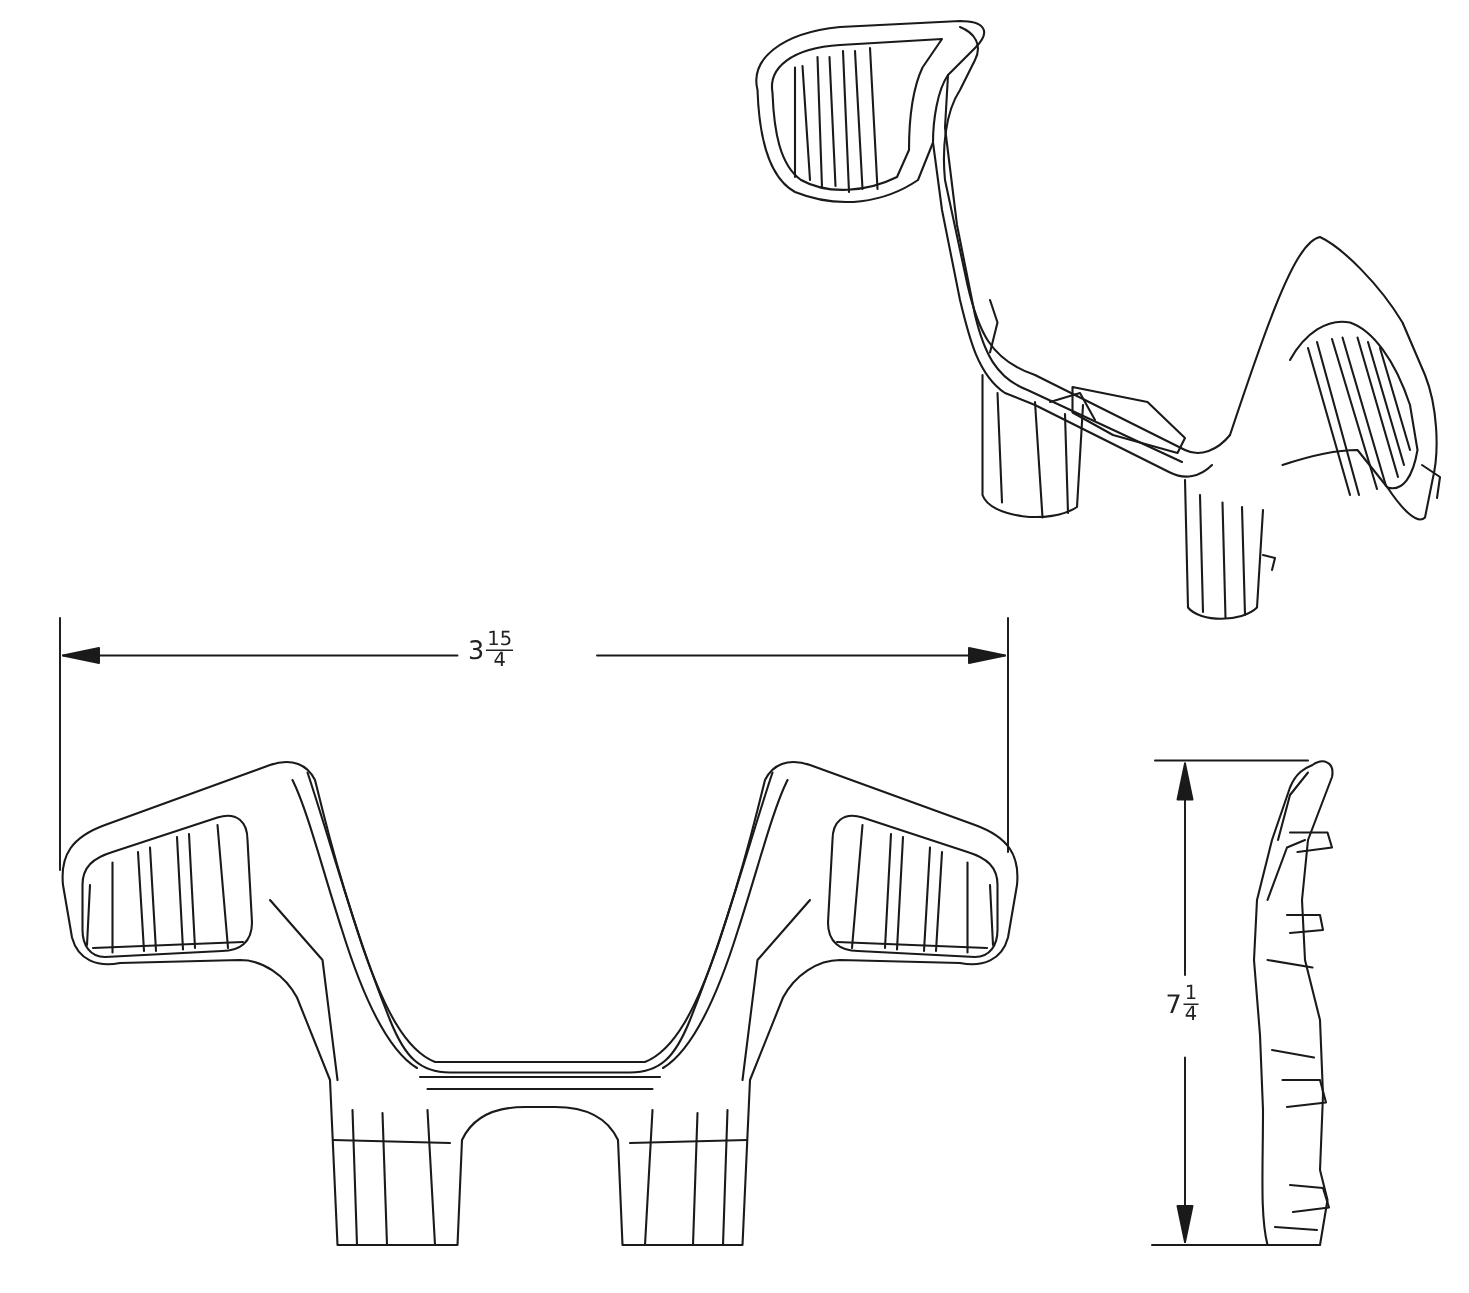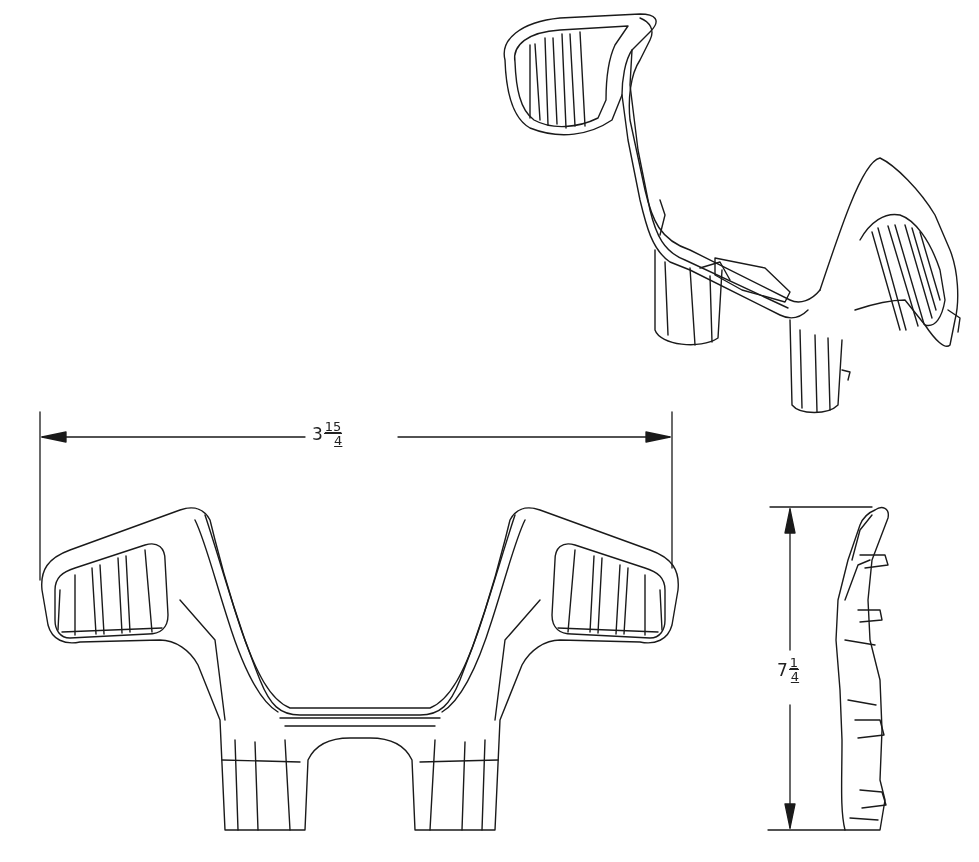--- a/index.html
+++ b/index.html
@@ -1,19 +1,19 @@
 <!DOCTYPE html>
 <html><head>
   <meta charset="utf-8">
   <style>
     html,body{margin:0;padding:0;background:#ffffff;}
     body{width:979px;height:862px;position:relative;overflow:hidden;font-family:"DejaVu Sans",sans-serif;}
     svg{position:absolute;left:0;top:0;}
     .dim-label{position:absolute;font-family:"DejaVu Sans",sans-serif;color:#222;font-size:17px;display:flex;align-items:center;background:#fff;}
-    .frac{display:inline-flex;flex-direction:column;align-items:flex-end;font-size:13px;line-height:13px;margin-left:1px;text-decoration:underline;}
+    .frac{display:inline-flex;flex-direction:column;align-items:center;font-size:13px;line-height:13px;margin-left:1px;}
     .frac .num{border-bottom:1.5px solid #222;padding:0 1px;}
   </style>
 </head>
 <body>
 
 <svg width="979" height="862" viewBox="0 0 979 862" fill="none" stroke="#1a1a1a" stroke-width="1.4" stroke-linejoin="round" stroke-linecap="round">
 
   <g>
 
     <path d="M505,60 C500,40 520,22 560,18 L640,14 C655,14 662,20 650,32 L632,50 C625,60 622,80 622,95 L612,120 C590,135 560,140 530,128 C512,118 506,90 505,60 Z"></path>

